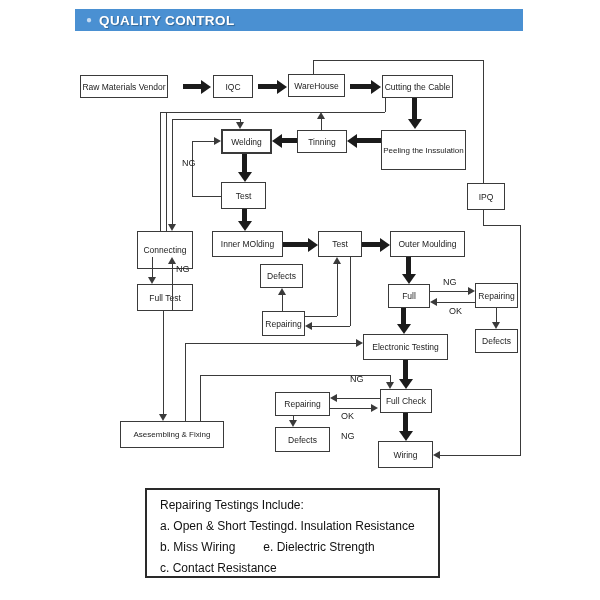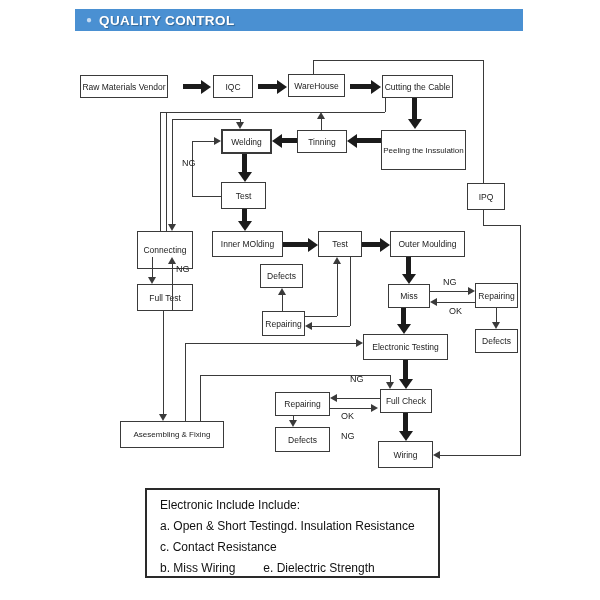--- a/index.html
+++ b/index.html
@@ -63,21 +63,21 @@
   <div class="b sm" style="left:381px;top:130px;width:85px;height:40px">Peeling the Inssulation</div>
   <div class="b" style="left:467px;top:183px;width:38px;height:27px">IPQ</div>
   <div class="b" style="left:221px;top:182px;width:45px;height:27px">Test</div>
   <div class="b" style="left:137px;top:231px;width:56px;height:38px">Connecting</div>
   <div class="b" style="left:212px;top:231px;width:71px;height:26px">Inner MOlding</div>
   <div class="b" style="left:318px;top:231px;width:44px;height:26px">Test</div>
   <div class="b" style="left:390px;top:231px;width:75px;height:26px">Outer Moulding</div>
   <div class="b" style="left:137px;top:284px;width:56px;height:27px">Full Test</div>
   <div class="b" style="left:260px;top:264px;width:43px;height:24px">Defects</div>
   <div class="b" style="left:262px;top:311px;width:43px;height:25px">Repairing</div>
-  <div class="b" style="left:388px;top:284px;width:42px;height:24px">Miss</div>
+  <div class="b" style="left:388px;top:284px;width:42px;height:24px">Full</div>
   <div class="b" style="left:475px;top:283px;width:43px;height:25px">Repairing</div>
   <div class="b" style="left:475px;top:329px;width:43px;height:24px">Defects</div>
   <div class="b" style="left:363px;top:334px;width:85px;height:26px">Electronic Testing</div>
   <div class="b sm" style="left:120px;top:421px;width:104px;height:27px">Asesembling &amp; Fixing</div>
   <div class="b" style="left:275px;top:392px;width:55px;height:24px">Repairing</div>
   <div class="b" style="left:275px;top:427px;width:55px;height:25px">Defects</div>
   <div class="b" style="left:380px;top:389px;width:52px;height:24px">Full Check</div>
   <div class="b" style="left:378px;top:441px;width:55px;height:27px">Wiring</div>
 
   <div class="bh" style="left:183px;top:84px;width:18px"></div>
@@ -184,25 +184,25 @@
 
   <div class="lbl" style="left:182px;top:158px">NG</div>
   <div class="lbl" style="left:176px;top:264px">NG</div>
   <div class="lbl" style="left:443px;top:277px">NG</div>
   <div class="lbl" style="left:449px;top:306px">OK</div>
   <div class="lbl" style="left:350px;top:374px">NG</div>
   <div class="lbl" style="left:341px;top:411px">OK</div>
   <div class="lbl" style="left:341px;top:431px">NG</div>
 
   <div class="legend">
-    <div class="row">Electronic Include Include:</div>
+    <div class="row">Repairing Testings Include:</div>
     <div class="row">
       <span>a. Open &amp; Short Testing</span><span class="g22">d. Insulation Resistance</span>
     </div>
     <div class="row">
+      <span>b. Miss Wiring</span><span class="g28">e. Dielectric Strength</span>
+    </div>
+    <div class="row">
       <span>c. Contact Resistance</span>
     </div>
-    <div class="row">
-      <span>b. Miss Wiring</span><span class="g28">e. Dielectric Strength</span>
-    </div>
   </div>
 
 </div>
 
 </body></html>

